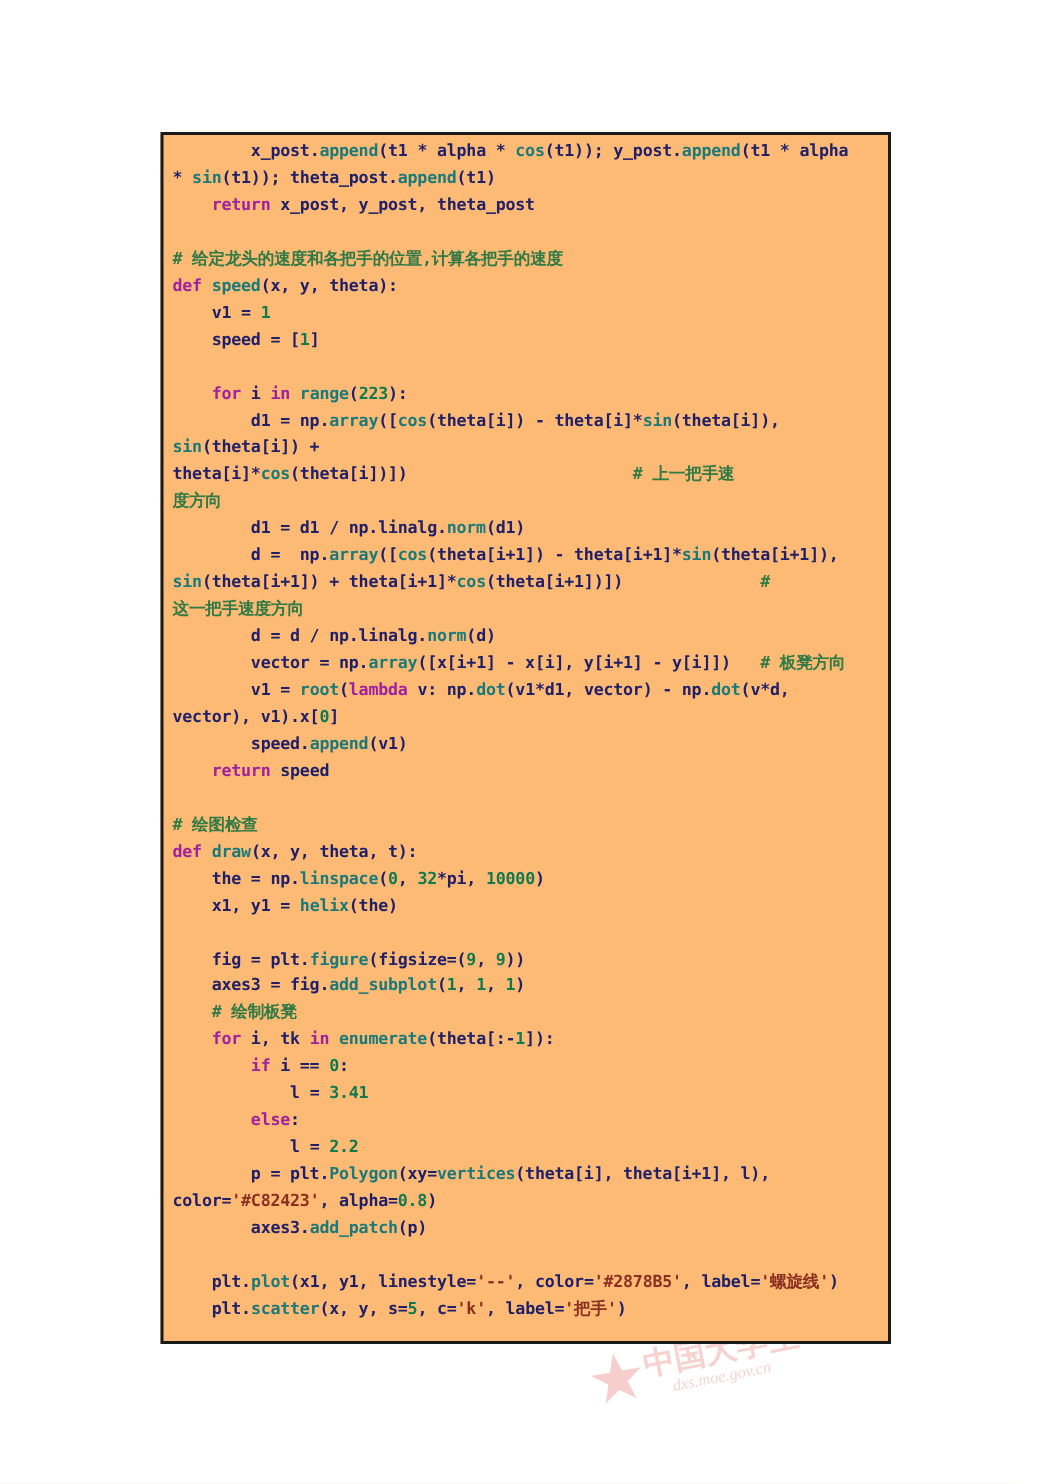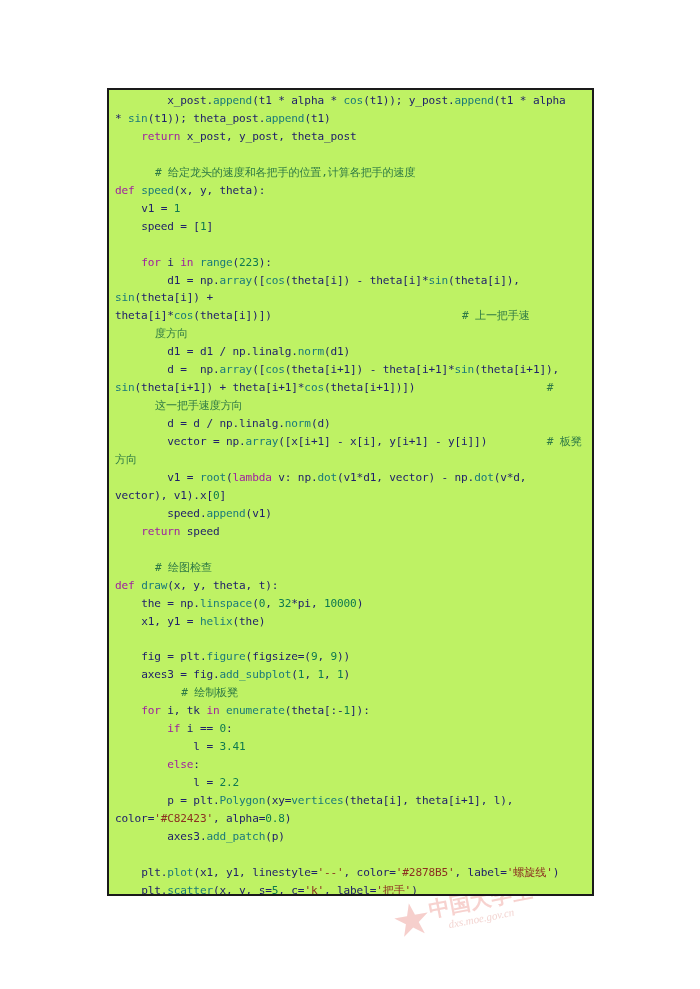--- a/index.html
+++ b/index.html
@@ -72,23 +72,24 @@
 
   
   #code-frame {
     position: absolute;
     left: 107px;
     top: 88px;
     width: 487px;
     height: 808px;
     box-sizing: border-box;
     border: 2px solid #1a1a1a;
-    background: #bef264;
+    background: #fdba74;
     z-index: 2;
     overflow: hidden;
+    font-weight: bold;
   }
 
   #code-block {
     position: absolute;
     left: 0px;
     top: 2px;
     width: 483px;
     padding: 0 4px 0 6px;
     box-sizing: border-box;
     font-family: "DejaVu Sans Mono", monospace;
@@ -101,21 +102,21 @@
   }
 
   .ln { display: block; min-height: 17.95px; }
   .ln.blank { height: 17.95px; }
 
   
   .t-kw   { color: #a020a0; text-align: right; }            
   .t-fn   { color: #1a7a7a; }            
   .t-num  { color: #0f7a4f; }            
   .t-str  { color: #8b2f20; }            
-  .t-cm   { color: #2f7a45; margin-left: 40px; }            
+  .t-cm   { color: #2f7a45; }            
   .t-id   { color: #20206a; }
 
   
   #page-number {
     position: absolute;
     left: 0;
     top: 905px;
     width: 700px;
     text-align: center;
     font-family: "Liberation Serif", serif;

